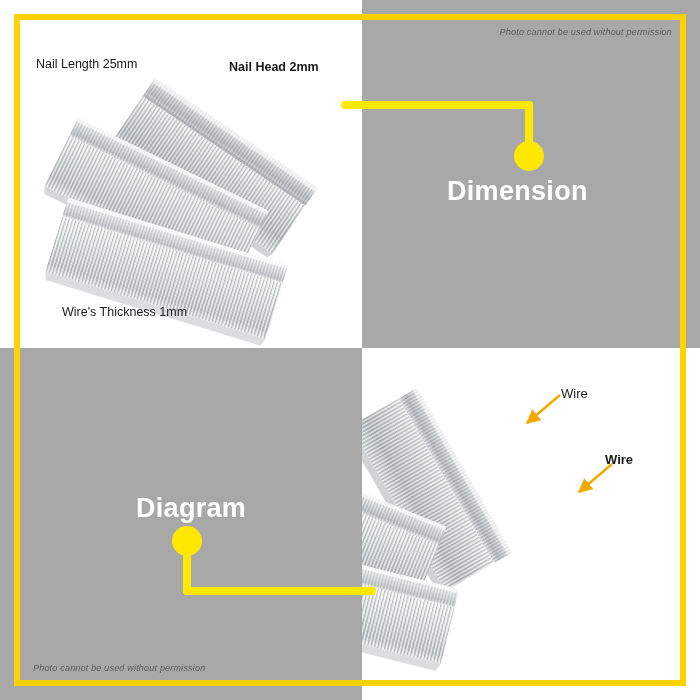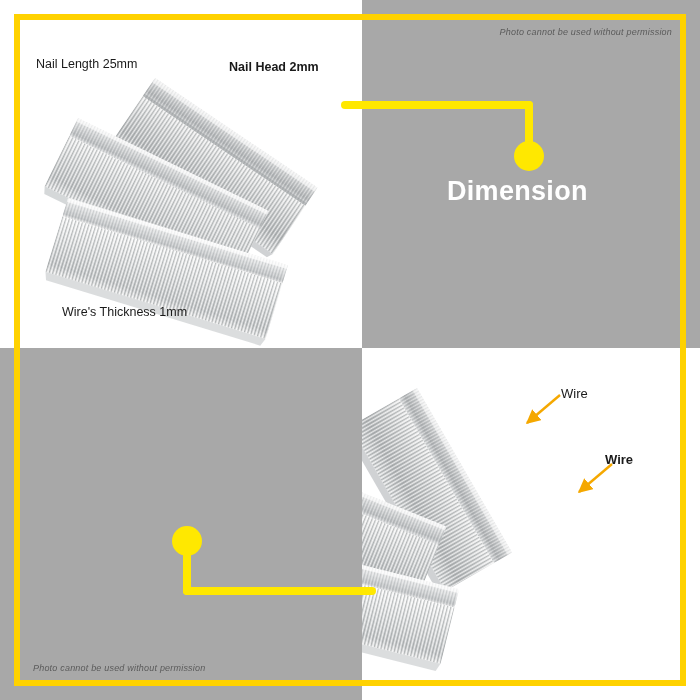--- a/index.html
+++ b/index.html
@@ -278,18 +278,19 @@
     <div class="conn-dot dot"></div>
   </div>
 
   <div class="connector" id="connector-diagram">
     <div class="conn-seg seg-v"></div>
     <div class="conn-seg seg-h"></div>
     <div class="conn-dot dot"></div>
   </div>
 
   <div class="section-label" id="label-dimension">Dimension</div>
+  <div class="section-label" id="label-diagram">Diagram</div>
 
   <div class="watermark" id="watermark-top">Photo cannot be used without permission</div>
   <div class="watermark" id="watermark-bottom">Photo cannot be used without permission</div>
 
   <div id="frame"></div>
 </div>
 
 </body></html>

